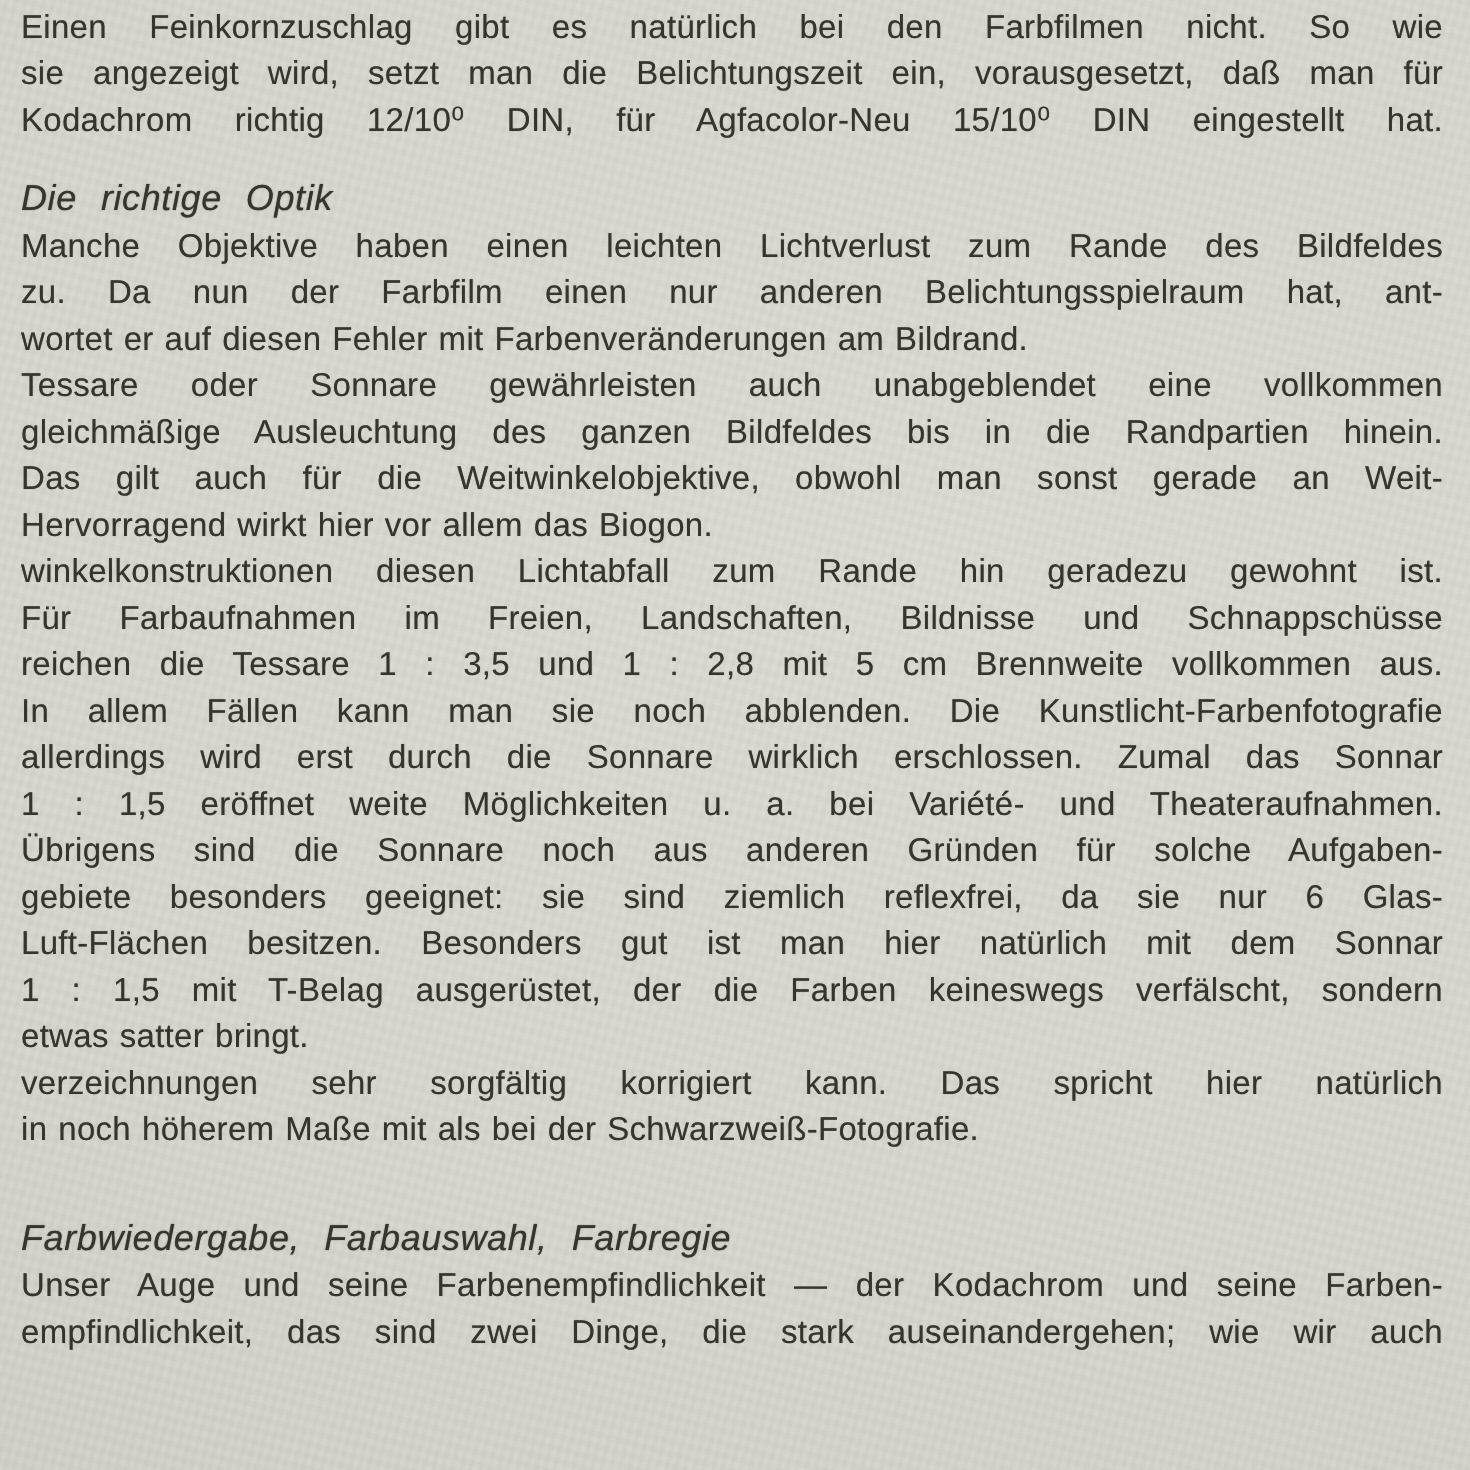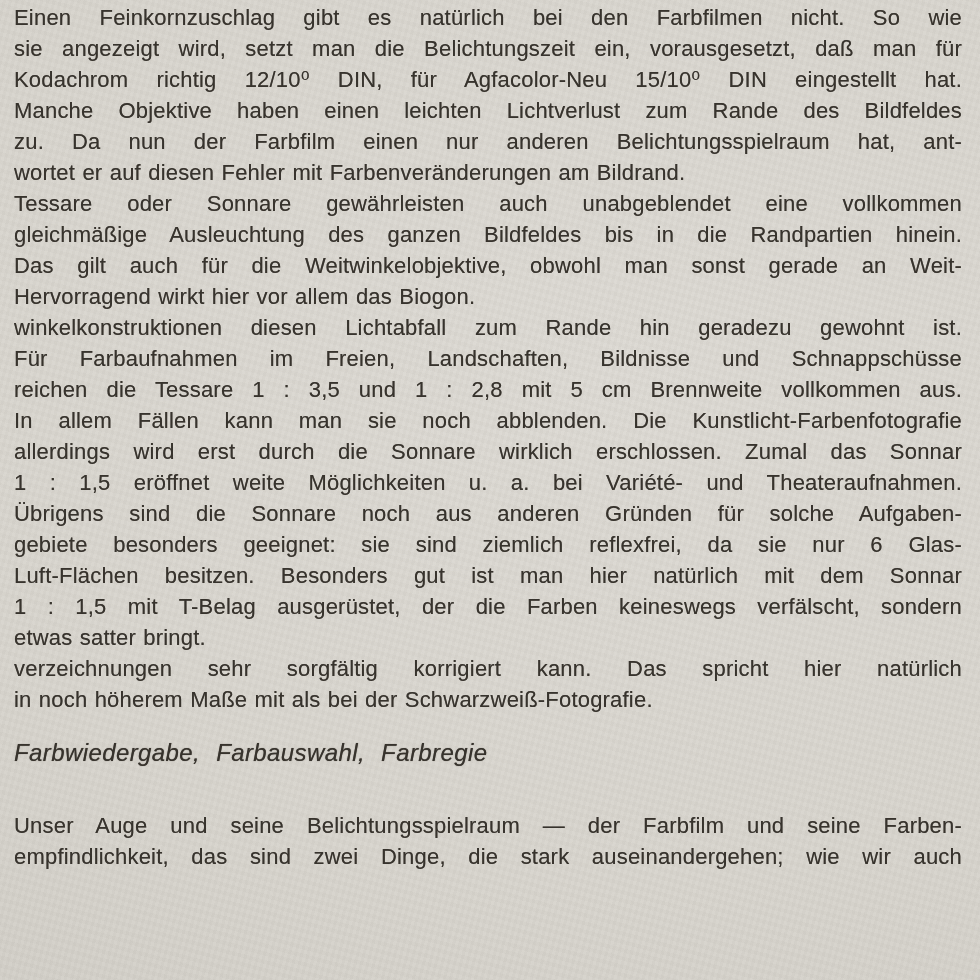--- a/index.html
+++ b/index.html
@@ -53,20 +53,21 @@
 </head>
 <body>
 
 <div class="paper">
   <main class="page-text">
       <div class="paragraph">
         <div class="line">Einen Feinkornzuschlag gibt es natürlich bei den Farbfilmen nicht. So wie</div>
         <div class="line">sie angezeigt wird, setzt man die Belichtungszeit ein, vorausgesetzt, daß man für</div>
         <div class="line">Kodachrom richtig 12/10⁰ DIN, für Agfacolor-Neu 15/10⁰ DIN eingestellt hat.</div>
       </div>
+      <div class="heading">Die richtige Optik</div>
       <div class="paragraph">
         <div class="line">Manche Objektive haben einen leichten Lichtverlust zum Rande des Bildfeldes</div>
         <div class="line">zu. Da nun der Farbfilm einen nur anderen Belichtungsspielraum hat, ant-</div>
         <div class="line line-last">wortet er auf diesen Fehler mit Farbenveränderungen am Bildrand.</div>
       </div>
       <div class="paragraph">
         <div class="line">Tessare oder Sonnare gewährleisten auch unabgeblendet eine vollkommen</div>
         <div class="line">gleichmäßige Ausleuchtung des ganzen Bildfeldes bis in die Randpartien hinein.</div>
         <div class="line">Das gilt auch für die Weitwinkelobjektive, obwohl man sonst gerade an Weit-</div>
         <div class="line line-last">Hervorragend wirkt hier vor allem das Biogon.</div>
@@ -85,17 +86,17 @@
         <div class="line">Luft-Flächen besitzen. Besonders gut ist man hier natürlich mit dem Sonnar</div>
         <div class="line">1 : 1,5 mit T-Belag ausgerüstet, der die Farben keineswegs verfälscht, sondern</div>
         <div class="line line-last">etwas satter bringt.</div>
       </div>
       <div class="paragraph">
         <div class="line">verzeichnungen sehr sorgfältig korrigiert kann. Das spricht hier natürlich</div>
         <div class="line line-last">in noch höherem Maße mit als bei der Schwarzweiß-Fotografie.</div>
       </div>
       <div class="heading">Farbwiedergabe, Farbauswahl, Farbregie</div>
       <div class="paragraph">
-        <div class="line">Unser Auge und seine Belichtungsspielraum — der Farbfilm und seine Farben-</div>
+        <div class="line">Unser Auge und seine Farbenempfindlichkeit — der Kodachrom und seine Farben-</div>
         <div class="line">empfindlichkeit, das sind zwei Dinge, die stark auseinandergehen; wie wir auch</div>
       </div>
     </main>
 </div>
 
 </body></html>

